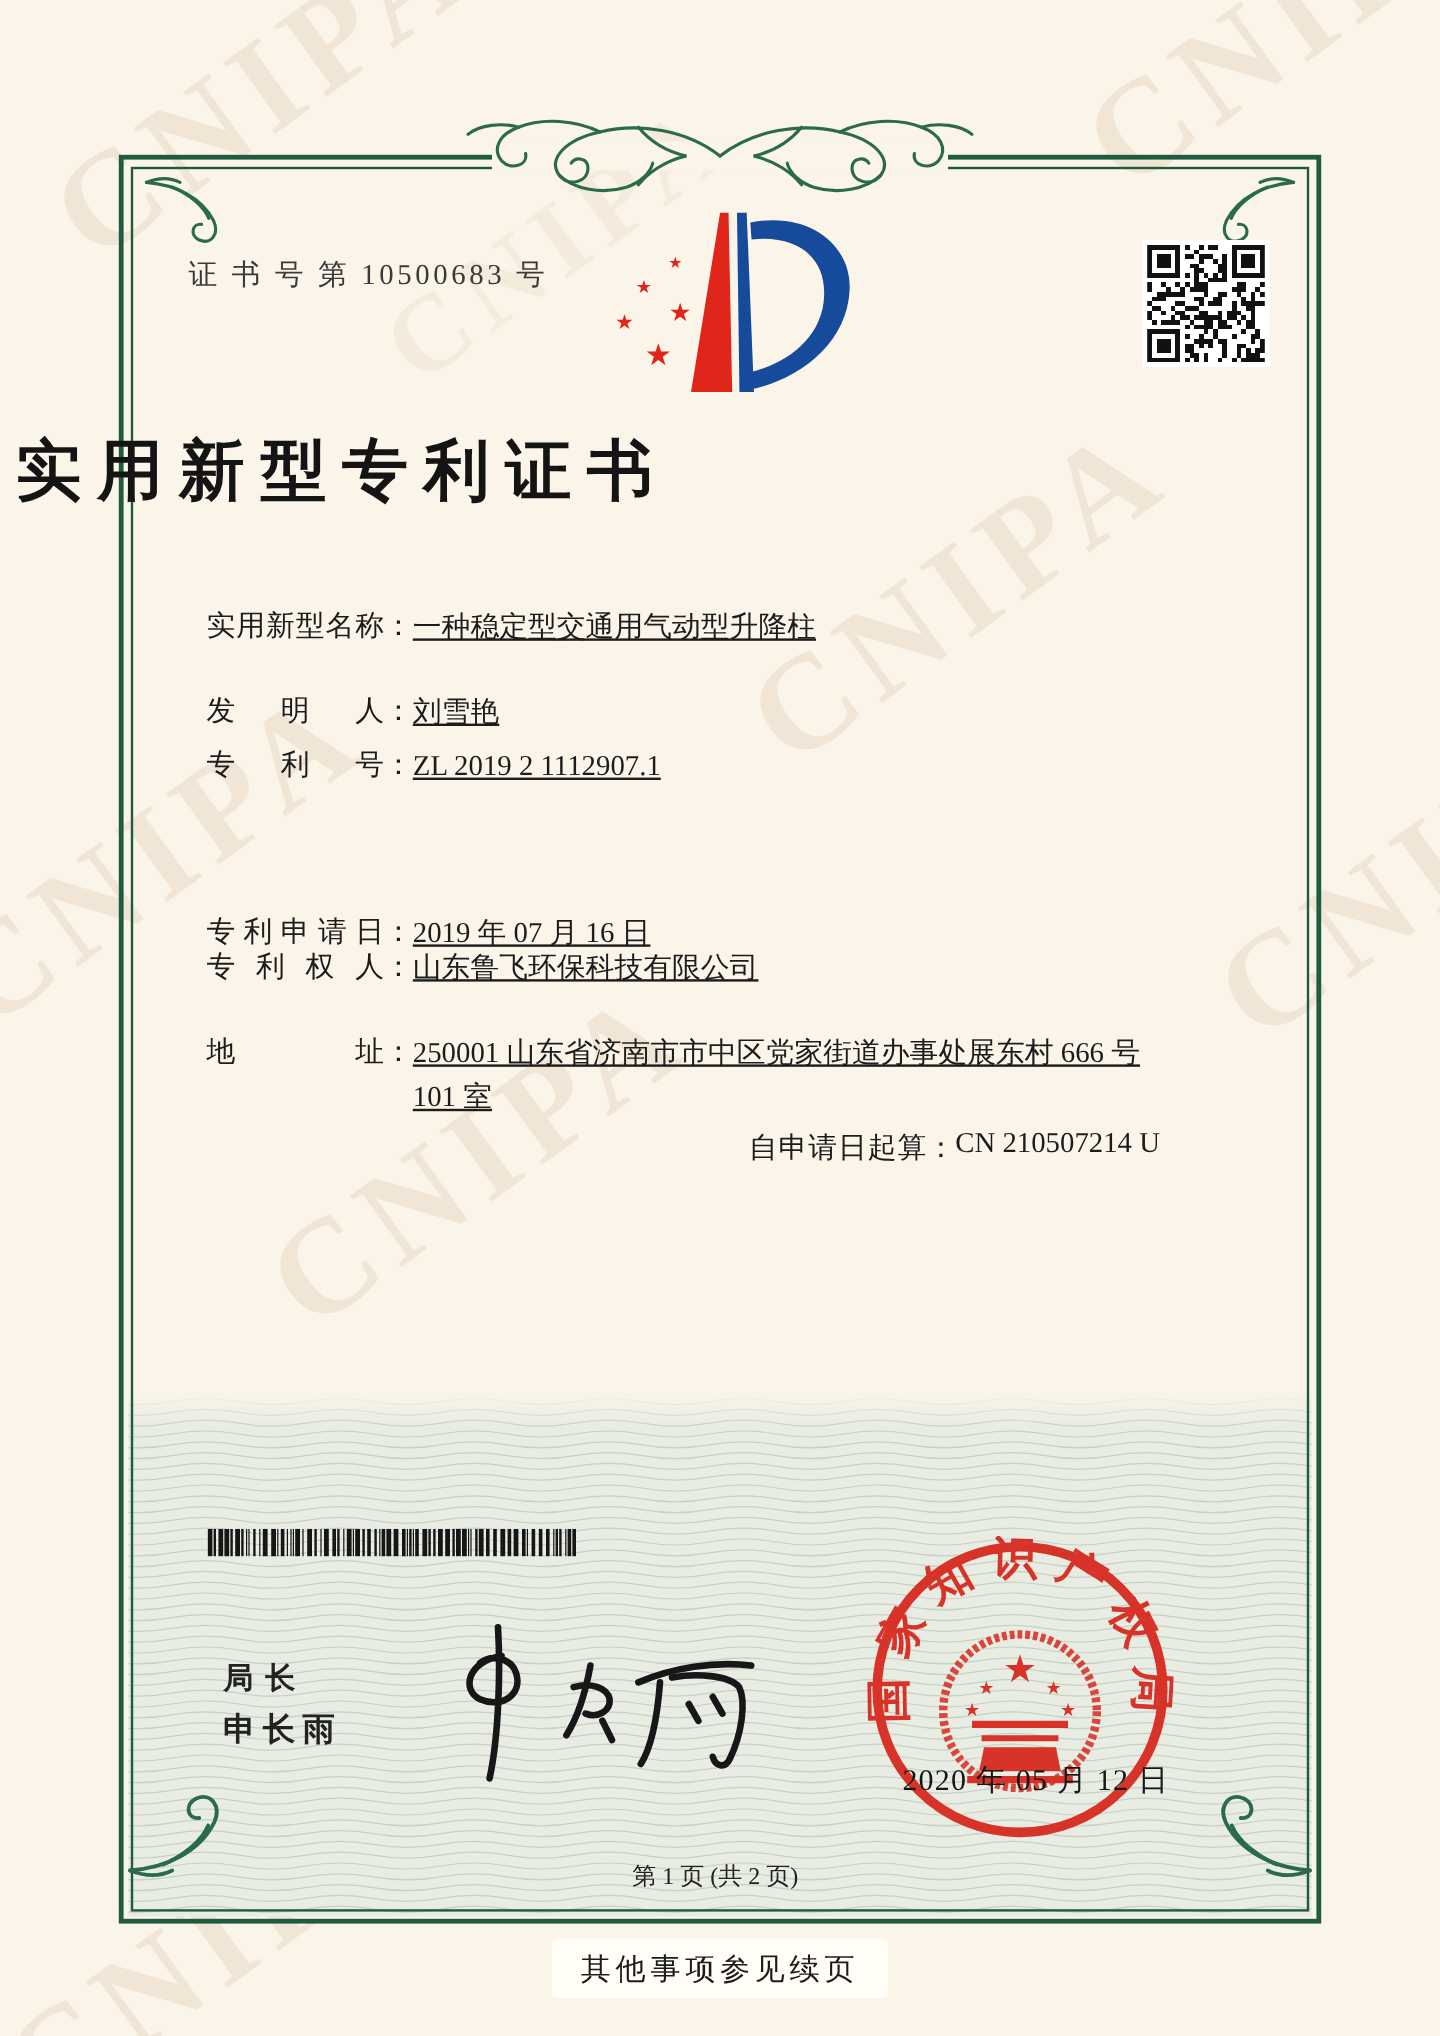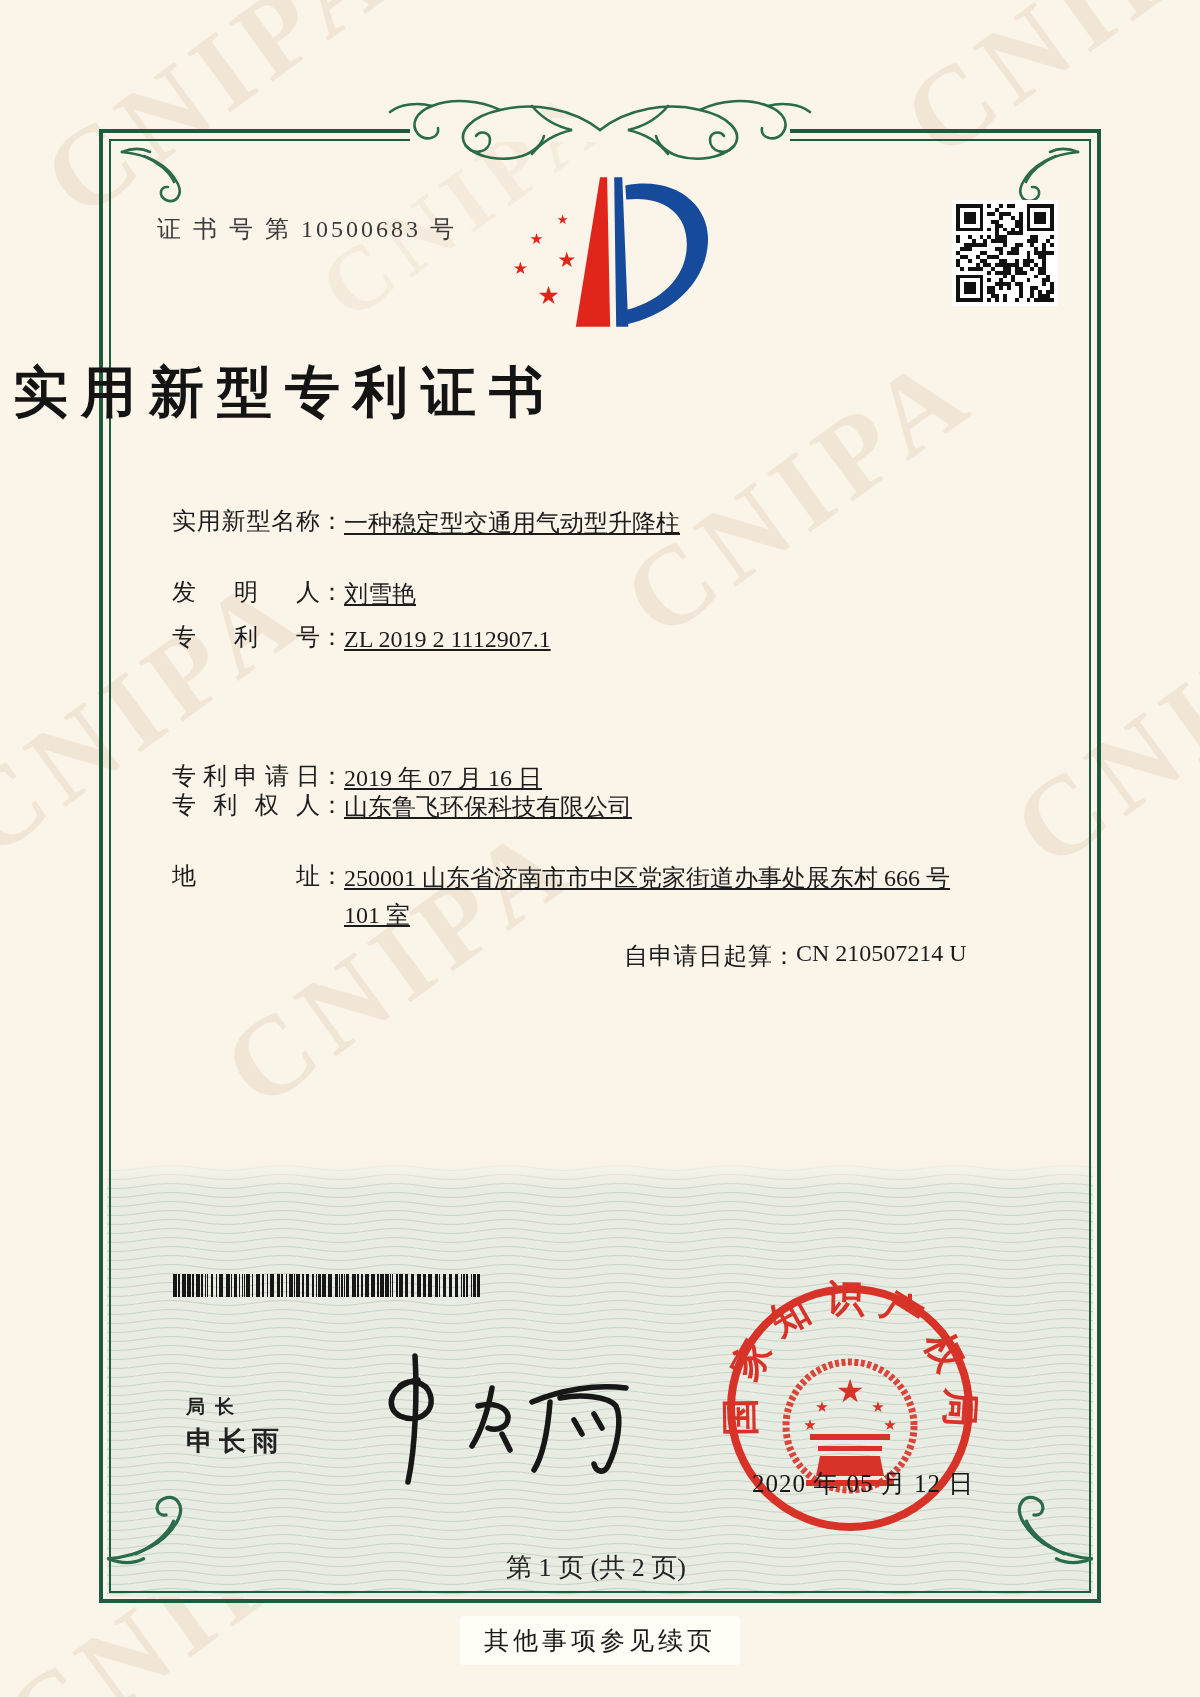--- a/index.html
+++ b/index.html
@@ -55,34 +55,34 @@
   .pair.g1{left:0;}
   .pair.g2{left:452px;}
   
   .paras{position:absolute;left:172px;top:988px;width:893px;z-index:5;
          font-size:23.5px;line-height:37px;text-align:justify;color:#1b1b1b;}
   .paras p{margin:0;text-indent:2em;}
   
   #barcode{position:absolute;left:173px;top:1274px;width:307px;height:23px;z-index:5;
            display:flex;overflow:hidden;}
   #barcode i{background:#161616;height:100%;flex:none;}
-  .officer-title{position:absolute;left:186px;top:1382px;z-index:5;font-size:19px;font-weight:600;
-           letter-spacing:10px;color:#222;font-family:"Liberation Sans","DejaVu Sans",sans-serif;margin-top:12px;}
+  .officer-title{position:absolute;left:186px;top:1382px;z-index:5;font-size:25px;font-weight:600;
+           letter-spacing:10px;color:#222;font-family:"Liberation Sans","DejaVu Sans",sans-serif;}
   .officer-name{position:absolute;left:186px;top:1423px;z-index:5;font-size:27px;font-weight:600;
            letter-spacing:6px;color:#222;font-family:"Liberation Sans","DejaVu Sans",sans-serif;}
   .signature{position:absolute;left:360px;top:1350px;width:285px;height:138px;z-index:5;}
   .signature path{fill:none;stroke:#171717;stroke-width:5.5;stroke-linecap:round;}
   .seal{position:absolute;left:722px;top:1280px;width:256px;height:256px;z-index:6;opacity:.94;}
   .seal .ring{fill:none;stroke:#d7281e;stroke-width:8;}
   .sealtxt{font-size:38px;font-weight:700;letter-spacing:14px;fill:#d7281e;
            font-family:"Liberation Serif","DejaVu Serif",serif;}
   .seal-date{position:absolute;left:752px;top:1467px;z-index:7;font-size:25px;
            letter-spacing:1px;color:#161616;}
   .page-info{position:absolute;left:99px;top:1550px;width:994px;text-align:center;z-index:5;
-           font-size:26px;color:#222;}
+           font-size:20px;color:#222;}
   .continuation-wrap{position:absolute;left:0;top:1616px;width:100%;text-align:center;z-index:5;}
   .continuation{display:inline-block;background:rgba(255,253,246,.96);padding:8px 24px;
            border-radius:4px;font-size:25px;letter-spacing:4px;color:#1b1b1b;}
 </style>
 </head>
 <body>
 
 <div class="wm" style="left:20px;top:10px">CNIPA</div>
 <div class="wm" style="left:880px;top:-50px">CNIPA</div>
 <div class="wm" style="left:300px;top:150px;font-size:90px;color:rgba(193,158,118,.10)">CNIPA</div>

